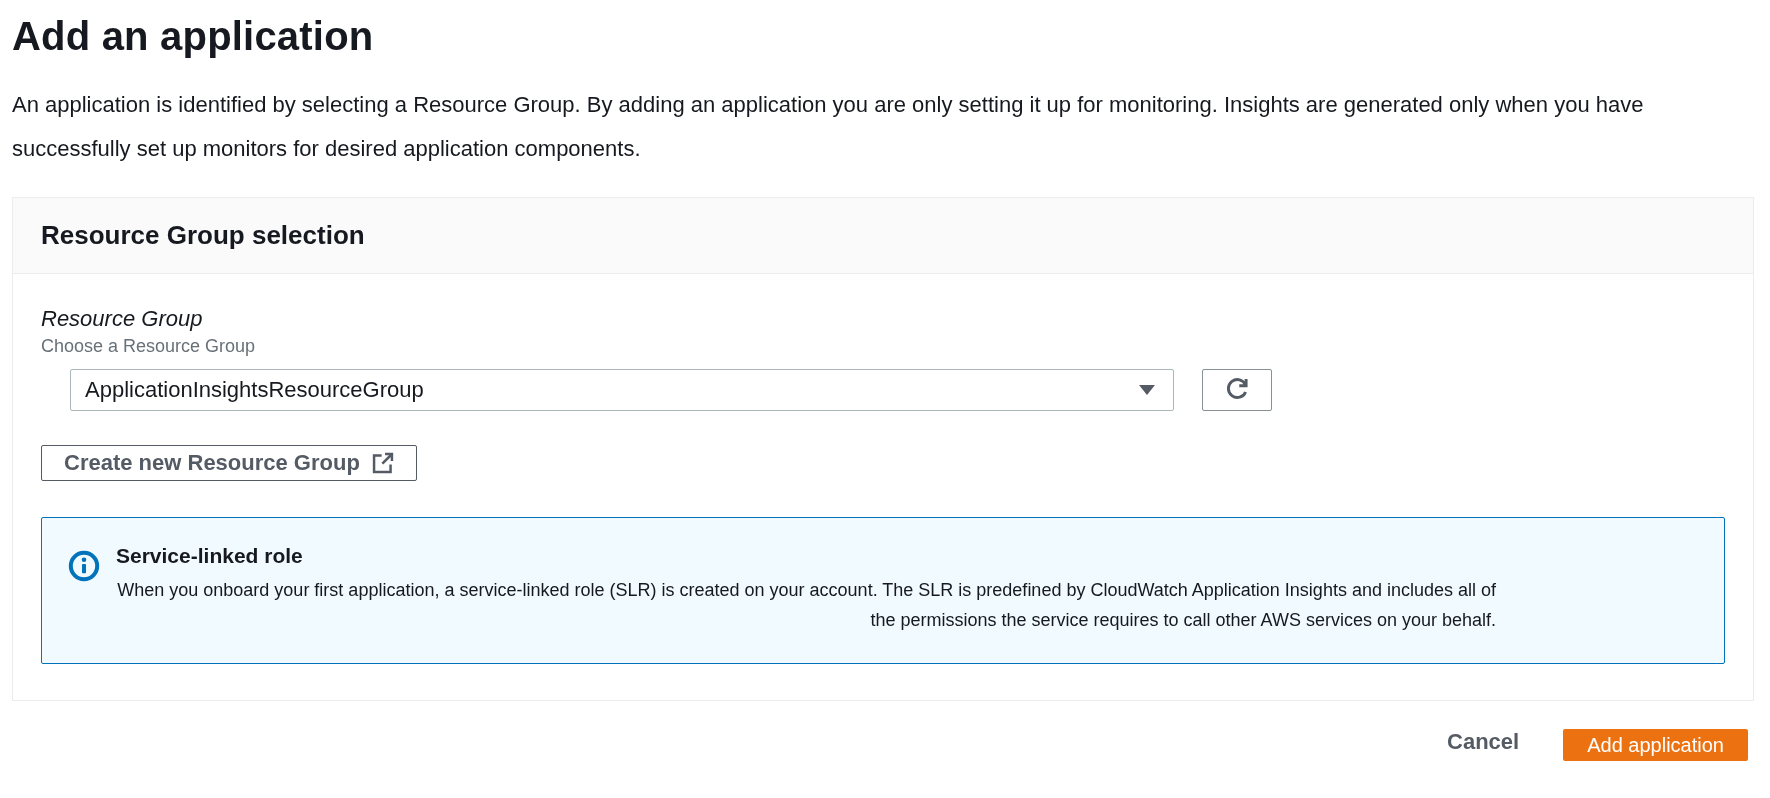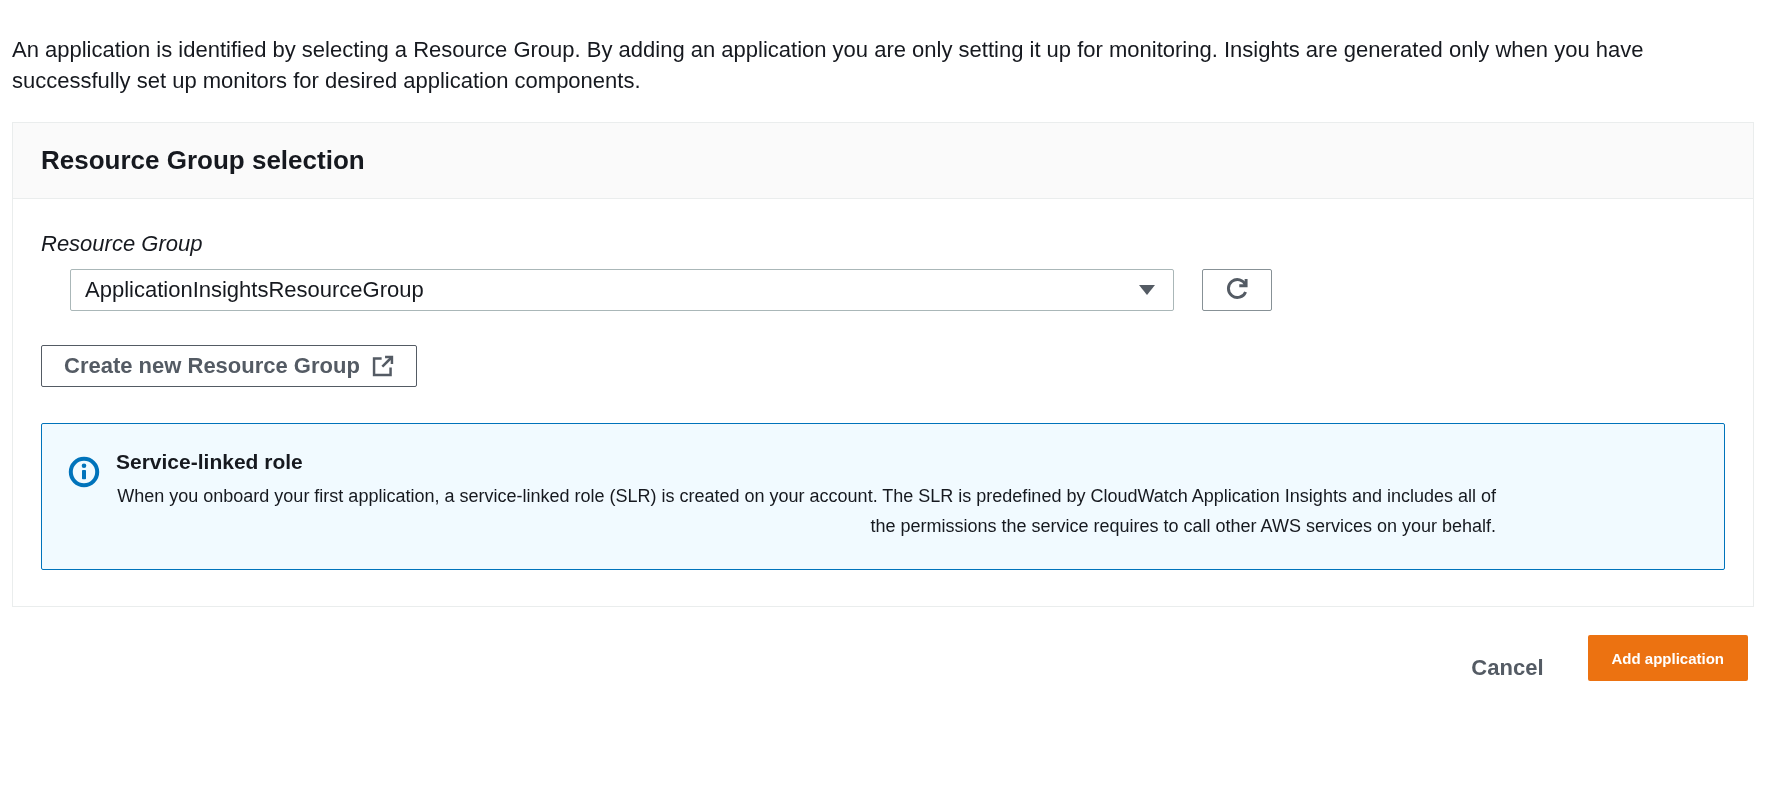--- a/index.html
+++ b/index.html
@@ -15,21 +15,21 @@
 
   .page-title {
     font-size: 40px;
     font-weight: 700;
     letter-spacing: 0.2px;
     padding-top: 4px;
   }
   .page-desc {
     margin-top: 24px;
     font-size: 22px;
-    line-height: 31px;
+    line-height: 44px;
     max-width: 1700px;
     color: var(--text, #16191f);
   }
 
   
   .panel {
     margin-top: 26px;
     border: 1px solid #eaeded;
     background: #ffffff;
   }
@@ -77,21 +77,21 @@
     align-items: center;
     justify-content: center;
     cursor: pointer;
   }
 
   .create-btn {
     margin-top: 34px;
     display: inline-flex;
     align-items: center;
     gap: 12px;
-    height: 42px;
+    height: 36px;
     padding: 0 22px;
     background: #ffffff;
     border: 1px solid #545b64;
     border-radius: 2px;
     font-family: "Liberation Sans", sans-serif;
     font-size: 22px;
     font-weight: 700;
     color: #545b64;
     cursor: pointer;
   }
@@ -108,63 +108,65 @@
     gap: 16px;
   }
   .info-alert .icon-wrap { flex: 0 0 auto; padding-top: 6px; }
   .info-title { font-size: 21px; font-weight: 700; margin-bottom: 7px; }
   .info-text  { font-size: 18px; line-height: 30px; max-width: 1380px; text-align: right; }
 
   
   .footer-actions {
     display: flex;
     justify-content: flex-end;
-    align-items: flex-end;
+    align-items: flex-start;
     gap: 44px;
     margin-top: 28px;
     padding-right: 6px;
   }
   .cancel-btn {
     background: none;
     border: none;
     font-family: "Liberation Sans", sans-serif;
     font-size: 22px;
     font-weight: 700;
     color: #545b64;
     cursor: pointer;
   }
   .submit-btn {
     background: var(--accent-orange, #ec7211);
     border: none;
     border-radius: 2px;
-    height: 46px;
+    height: 32px;
     padding: 0 24px;
     font-family: "Liberation Sans", sans-serif;
-    font-size: 15px;
-    font-weight: 700;
+    font-size: 20px;
+    font-weight: 400;
     color: #ffffff;
     cursor: pointer;
   }
 </style>
 </head>
 <body>
 
 <div class="page">
 
+  <h1 class="page-title">Add an application</h1>
 
   <p class="page-desc">An application is identified by selecting a Resource Group. By adding an application you are only setting it up for monitoring. Insights are generated only when you have successfully set up monitors for desired application components.</p>
 
   <section class="panel">
     <div class="panel-header">
       <h2>Resource Group selection</h2>
     </div>
 
     <div class="panel-body">
 
       <div class="field-label">Resource Group</div>
+      <div class="field-hint">Choose a Resource Group</div>
 
       <div class="select-row">
         <div class="combobox" role="combobox" aria-expanded="false">
           <span class="combobox-value">ApplicationInsightsResourceGroup</span>
           <span class="caret-down"></span>
         </div>
 
         <button class="refresh-btn" type="button">
           <span style="display:flex;">
             <svg width="26" height="26" viewBox="0 0 16 16" fill="none">

